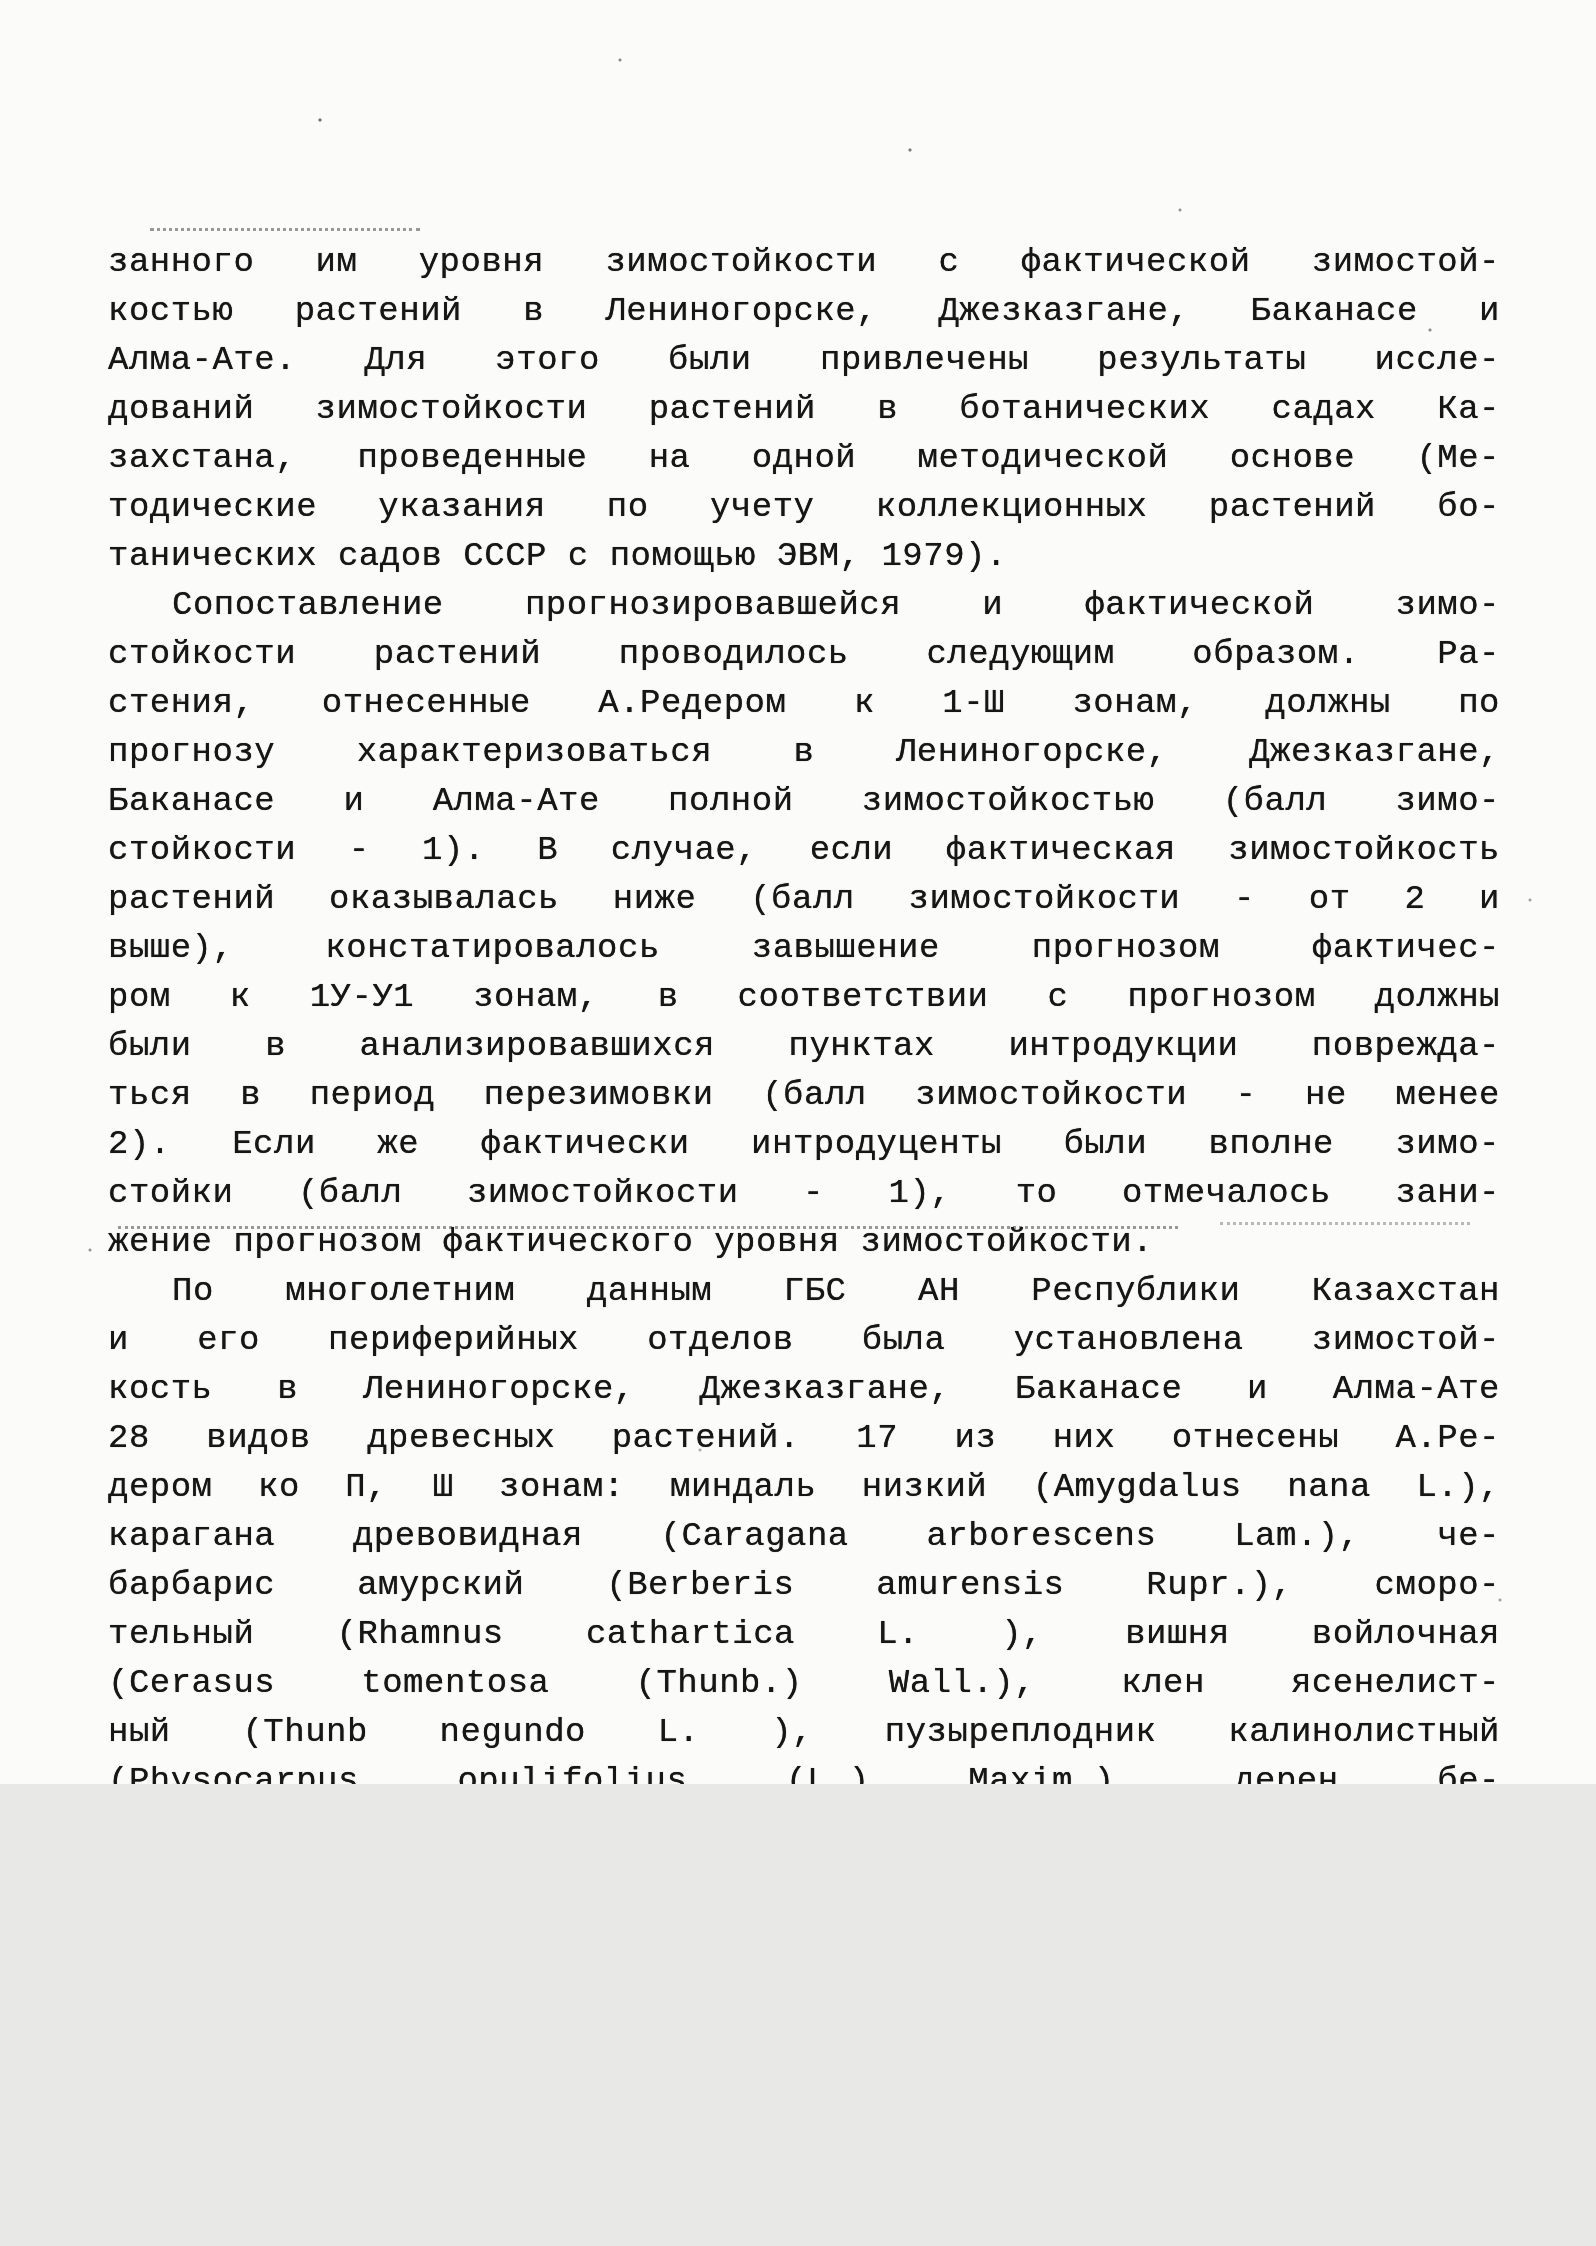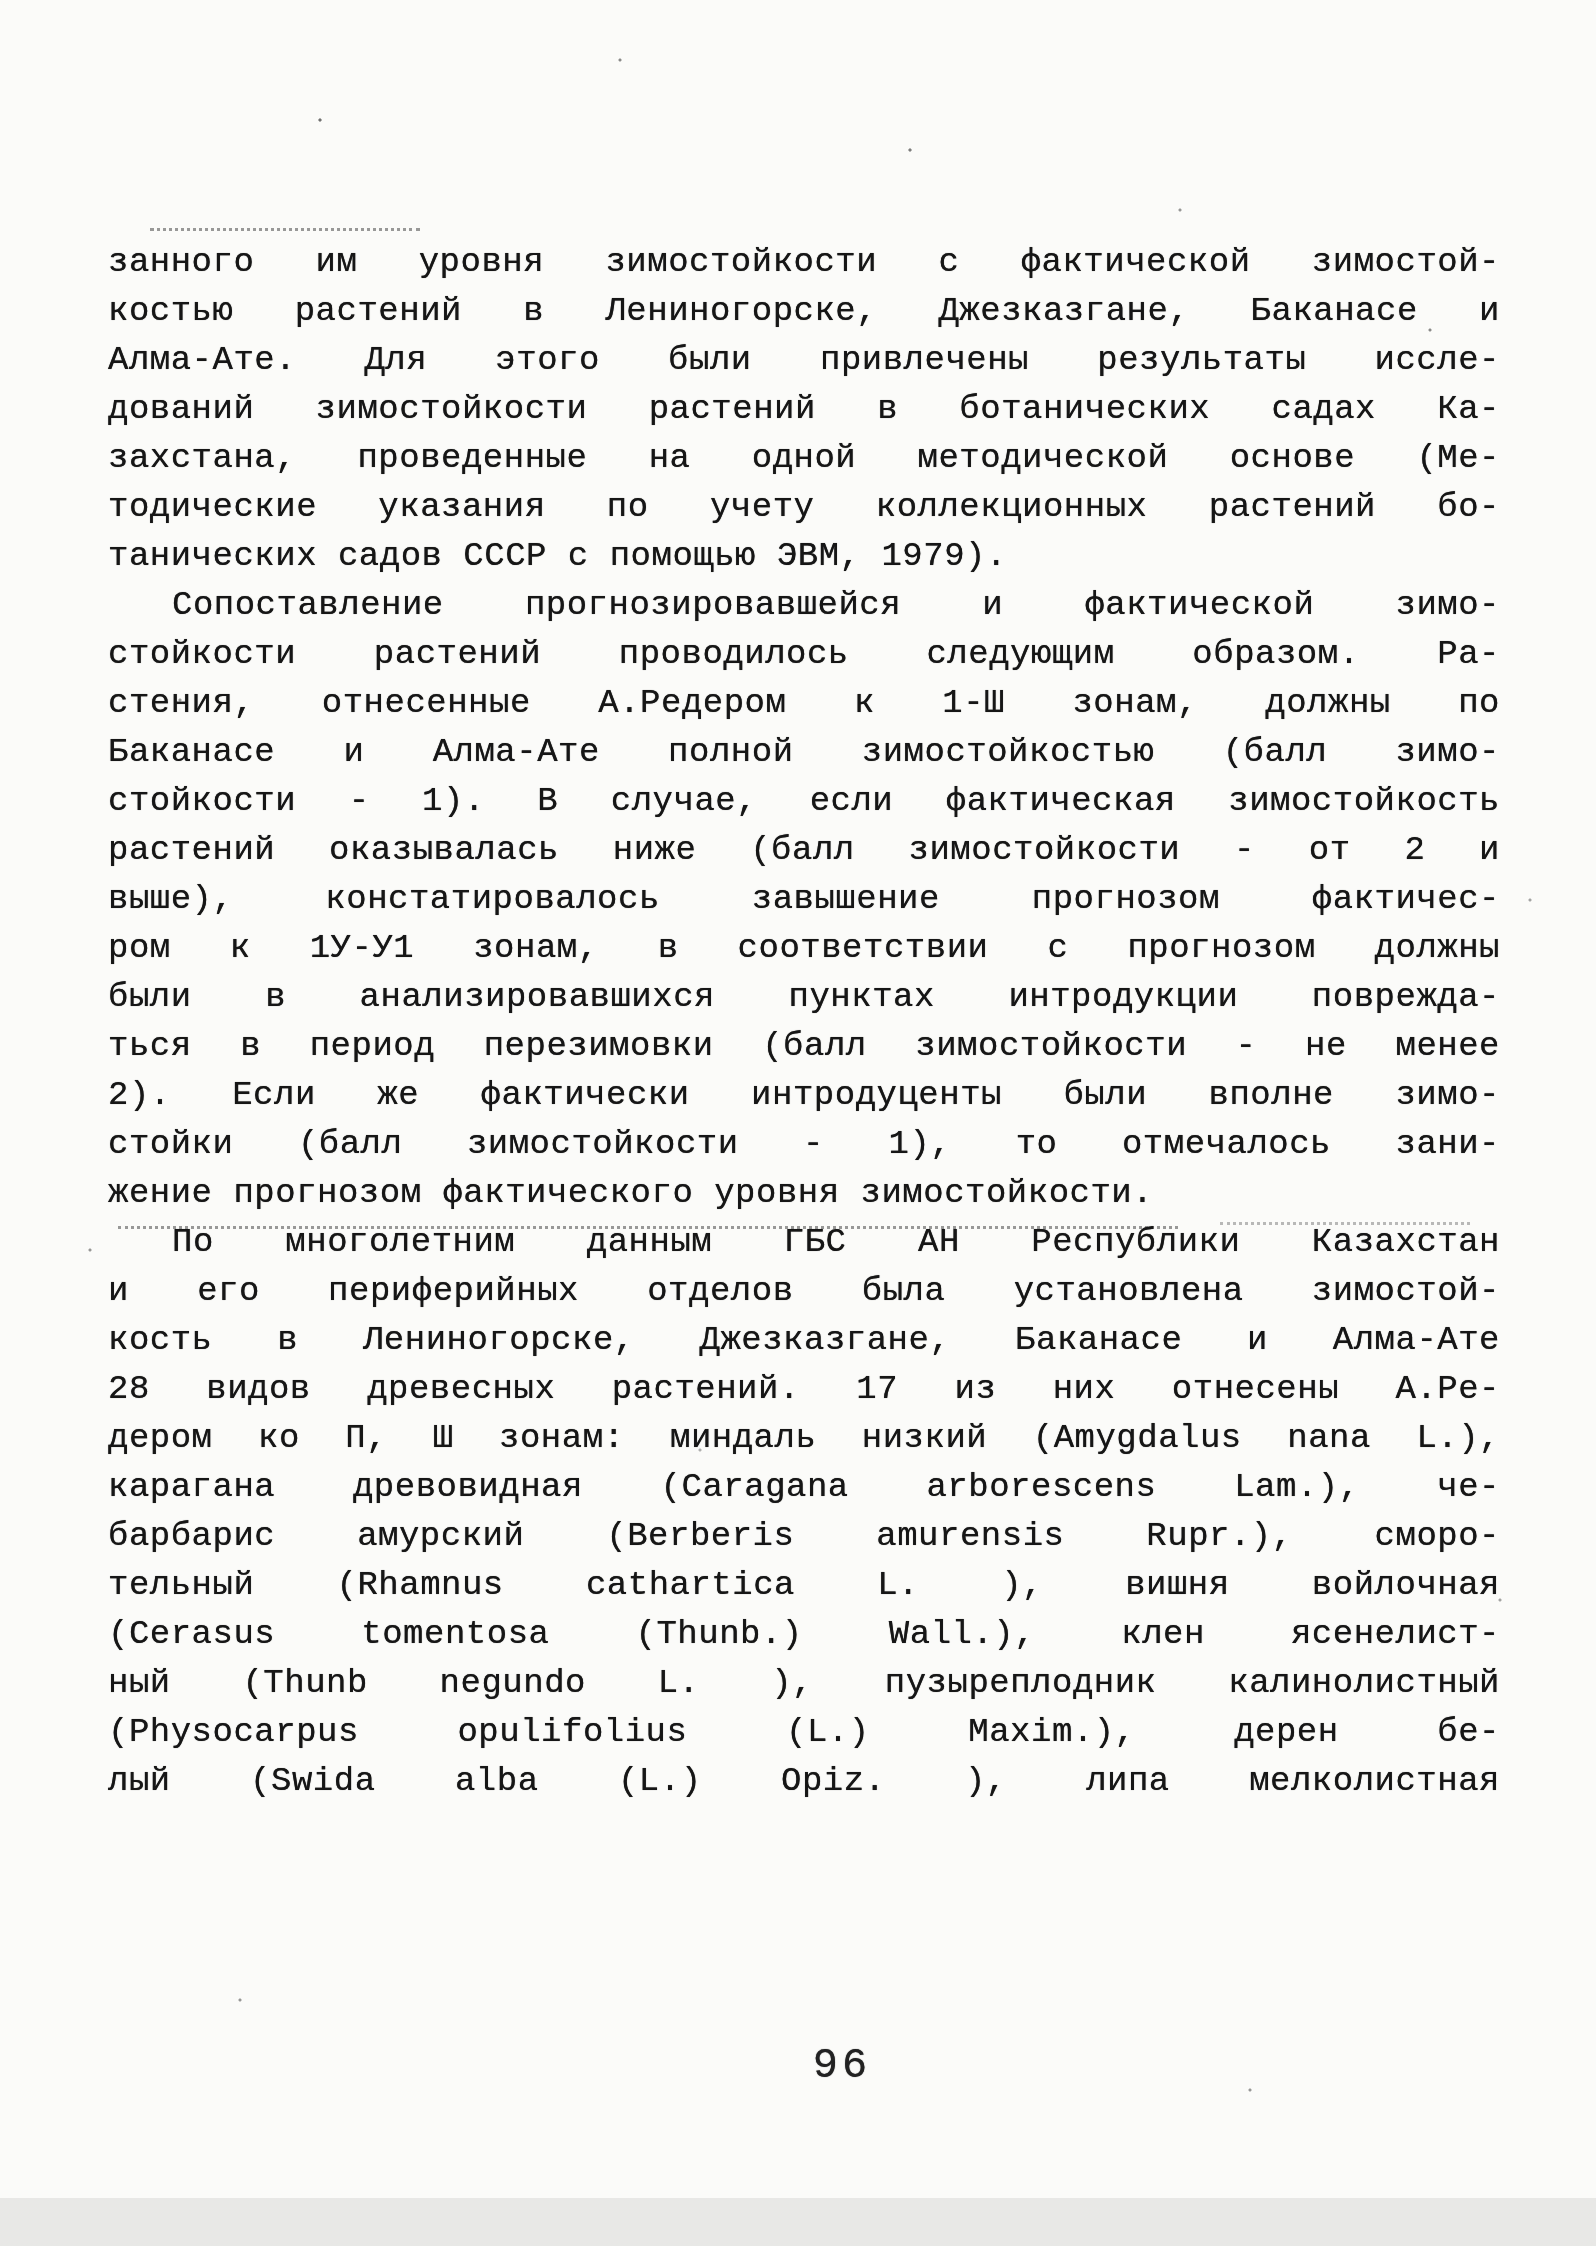--- a/index.html
+++ b/index.html
@@ -3,21 +3,21 @@
 <meta charset="utf-8">
 <style>
   html, body {
     margin: 0;
     padding: 0;
     background: #e8e8e6;
   }
   .page {
     position: relative;
     width: 1596px;
-    height: 2198px;
+    height: 1784px;
     margin: 0 auto;
     background: #fbfbf9;
     overflow: hidden;
     font-family: "Liberation Mono", "DejaVu Sans Mono", monospace;
     color: #161616;
     text-decoration: underline;
   }
   
   .page::before {
     content: "";
@@ -88,20 +88,21 @@
       <div class="line">занного им уровня зимостойкости с фактической зимостой-</div>
       <div class="line">костью растений в Лениногорске, Джезказгане, Баканасе и</div>
       <div class="line">Алма-Ате. Для этого были привлечены результаты иссле-</div>
       <div class="line">дований зимостойкости растений в ботанических садах Ка-</div>
       <div class="line">захстана, проведенные на одной методической основе (Ме-</div>
       <div class="line">тодические указания по учету коллекционных растений бо-</div>
       <div class="line short">танических садов СССР с помощью ЭВМ, 1979).</div>
       <div class="line indent">Сопоставление прогнозировавшейся и фактической зимо-</div>
       <div class="line">стойкости растений проводилось следующим образом. Ра-</div>
       <div class="line">стения, отнесенные А.Редером к 1-Ш зонам, должны по</div>
+      <div class="line">прогнозу характеризоваться в Лениногорске, Джезказгане,</div>
       <div class="line">Баканасе и Алма-Ате полной зимостойкостью (балл зимо-</div>
       <div class="line">стойкости - 1). В случае, если фактическая зимостойкость</div>
       <div class="line">растений оказывалась ниже (балл зимостойкости - от 2 и</div>
       <div class="line">выше), констатировалось завышение прогнозом фактичес-</div>
       <div class="line">ром к 1У-У1 зонам, в соответствии с прогнозом должны</div>
       <div class="line">были в анализировавшихся пунктах интродукции поврежда-</div>
       <div class="line">ться в период перезимовки (балл зимостойкости - не менее</div>
       <div class="line">2). Если же фактически интродуценты были вполне зимо-</div>
       <div class="line">стойки (балл зимостойкости - 1), то отмечалось зани-</div>
       <div class="line short">жение прогнозом фактического уровня зимостойкости.</div>

